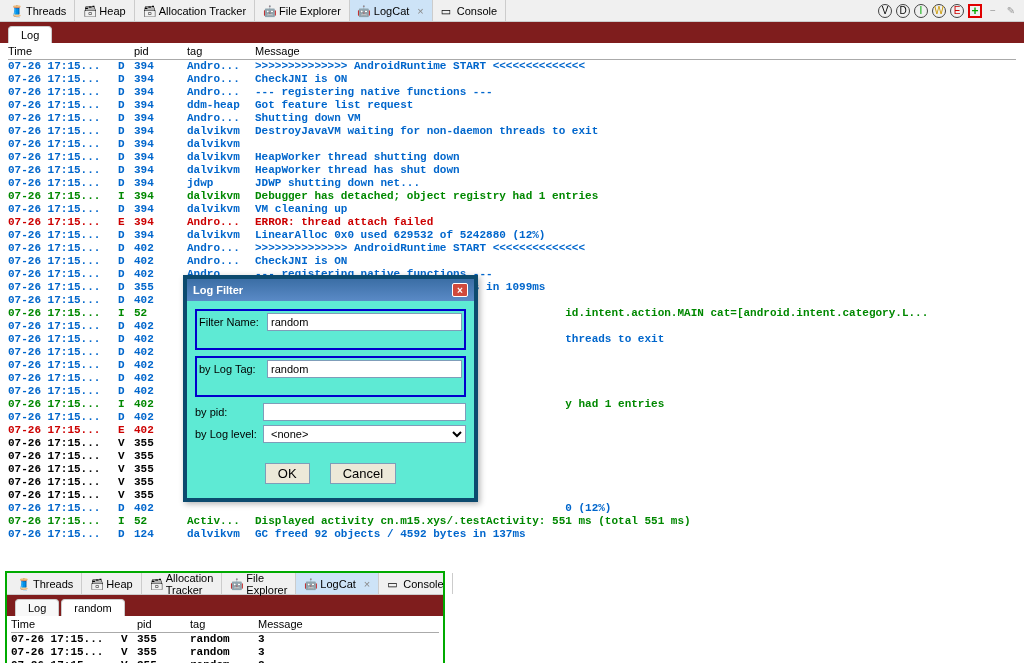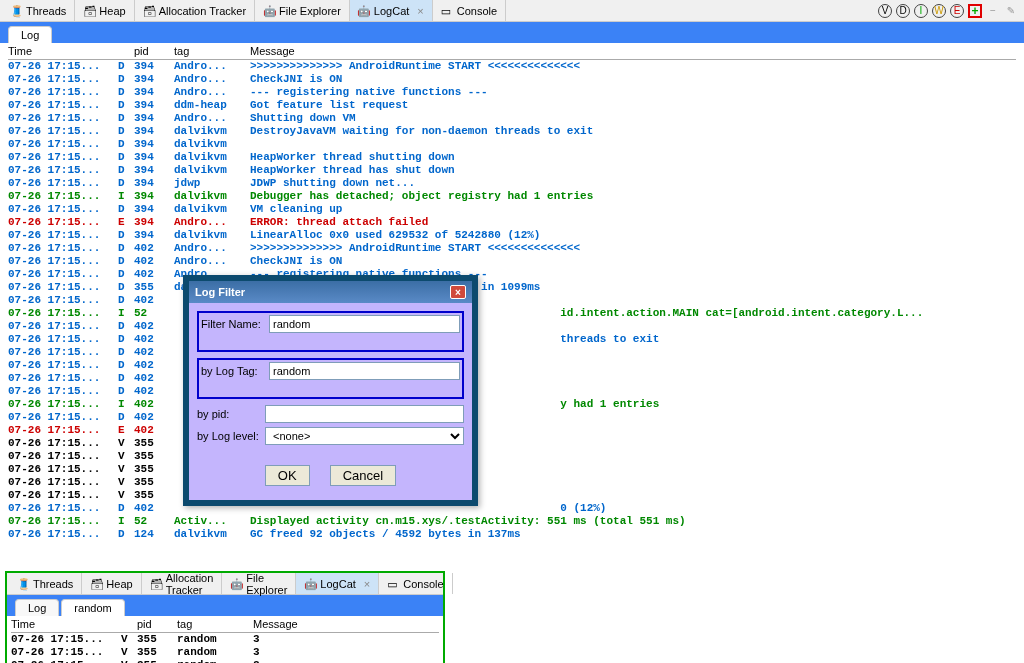--- a/index.html
+++ b/index.html
@@ -7,38 +7,38 @@
 .tabbar { display: flex; align-items: center; background: #f0f0f0; border-bottom: 1px solid #ccc; height: 22px; font-family: Tahoma, sans-serif; font-size: 11px; padding-left: 2px; }
 .tab { display: flex; align-items: center; padding: 2px 8px; border-right: 1px solid #ccc; cursor: pointer; height: 100%; gap: 4px; }
 .tab.active { background: #cde3f7; }
 .tab .x { color: #888; margin-left: 4px; }
 .spacer { flex: 1; }
 .toolbar-icons { display: flex; gap: 4px; align-items: center; padding-right: 6px; font-family: Tahoma, sans-serif; }
 .toolbar-icons span { width: 14px; height: 14px; display: inline-flex; align-items: center; justify-content: center; font-size: 10px; }
 .circ { border: 1px solid #444; border-radius: 50%; }
 .plus-box { border: 2px solid #e00000; padding: 2px; }
 .plus-box span { color: #0a0; font-weight: bold; font-size: 12px; border-radius: 50%; }
-.subtabs { display: flex; padding: 4px 8px 0; background: #3b82f6; font-family: Tahoma, sans-serif; font-size: 11px; }
+.subtabs { display: flex; padding: 4px 8px 0; background: #7f1d1d; font-family: Tahoma, sans-serif; font-size: 11px; }
 .subtab { padding: 2px 12px; border: 1px solid #ccc; border-bottom: none; border-radius: 4px 4px 0 0; background: #f8f8f8; margin-right: 2px; cursor: pointer; }
 .subtab.active { background: #fff; }
 .log-table { padding: 0 8px; }
 .th-row, .log-row { display: flex; white-space: pre; font-weight: bold; }
 .th-row { font-family: Tahoma, sans-serif; border-bottom: 1px solid #aaa; font-weight: normal; color: #000; padding: 2px 0; }
 .th-row > div, .log-row > div { overflow: hidden; text-overflow: clip; }
 .c-time { width: 110px; }
 .c-lvl { width: 16px; }
-.c-pid { width: 40px; }
-.c-tag { width: 76px; }
+.c-pid { width: 53px; }
+.c-tag { width: 68px; }
 .c-msg { flex: 1; }
 .log-row { line-height: 13px; }
 .lvl-D { color: #0066cc; }
 .lvl-I { color: #008800; }
 .lvl-E { color: #cc0000; }
 .lvl-V { color: #000; }
-.dialog { position: absolute; left: 183px; top: 275px; width: 295px; background: #c4b5fd; border: 6px solid #0c4a6e; font-family: Tahoma, sans-serif; font-size: 11px; box-shadow: 2px 2px 6px rgba(0,0,0,0.3); }
+.dialog { position: absolute; left: 183px; top: 275px; width: 295px; background: #5eead4; border: 4px solid #0c4a6e; font-family: Tahoma, sans-serif; font-size: 11px; box-shadow: 2px 2px 6px rgba(0,0,0,0.3); }
 .dlg-title { background: linear-gradient(#3b6ea5, #5a8ac6); color: #fff; padding: 4px 6px; display: flex; justify-content: space-between; align-items: center; font-weight: bold; }
 .dlg-close { background: #d04a3c; color: #fff; width: 16px; height: 14px; display: inline-flex; align-items: center; justify-content: center; border: 1px solid #fff; border-radius: 2px; font-size: 10px; cursor: pointer; }
 .dlg-body { padding: 8px 8px 4px 8px; }
 .dlg-row { display: flex; align-items: center; margin-bottom: 4px; }
 .dlg-row label { width: 68px; font-size: 11px; }
 .dlg-row input, .dlg-row select { flex: 1; border: 1px solid #7f9db9; padding: 1px 3px; font-size: 11px; height: 18px; background: #fff; }
 .highlight-field { border: 2px solid #0000cc; padding: 2px; margin-bottom: 6px; }
 .highlight-field .dlg-row { margin-bottom: 15px; }
 .dlg-buttons { display: flex; justify-content: center; gap: 20px; padding: 16px 0 10px; }
 .dlg-buttons button { padding: 2px 12px; border: 1px solid #7f9db9; background: #ece9d8; font-family: Tahoma, sans-serif; font-size: 13px; cursor: pointer; }

